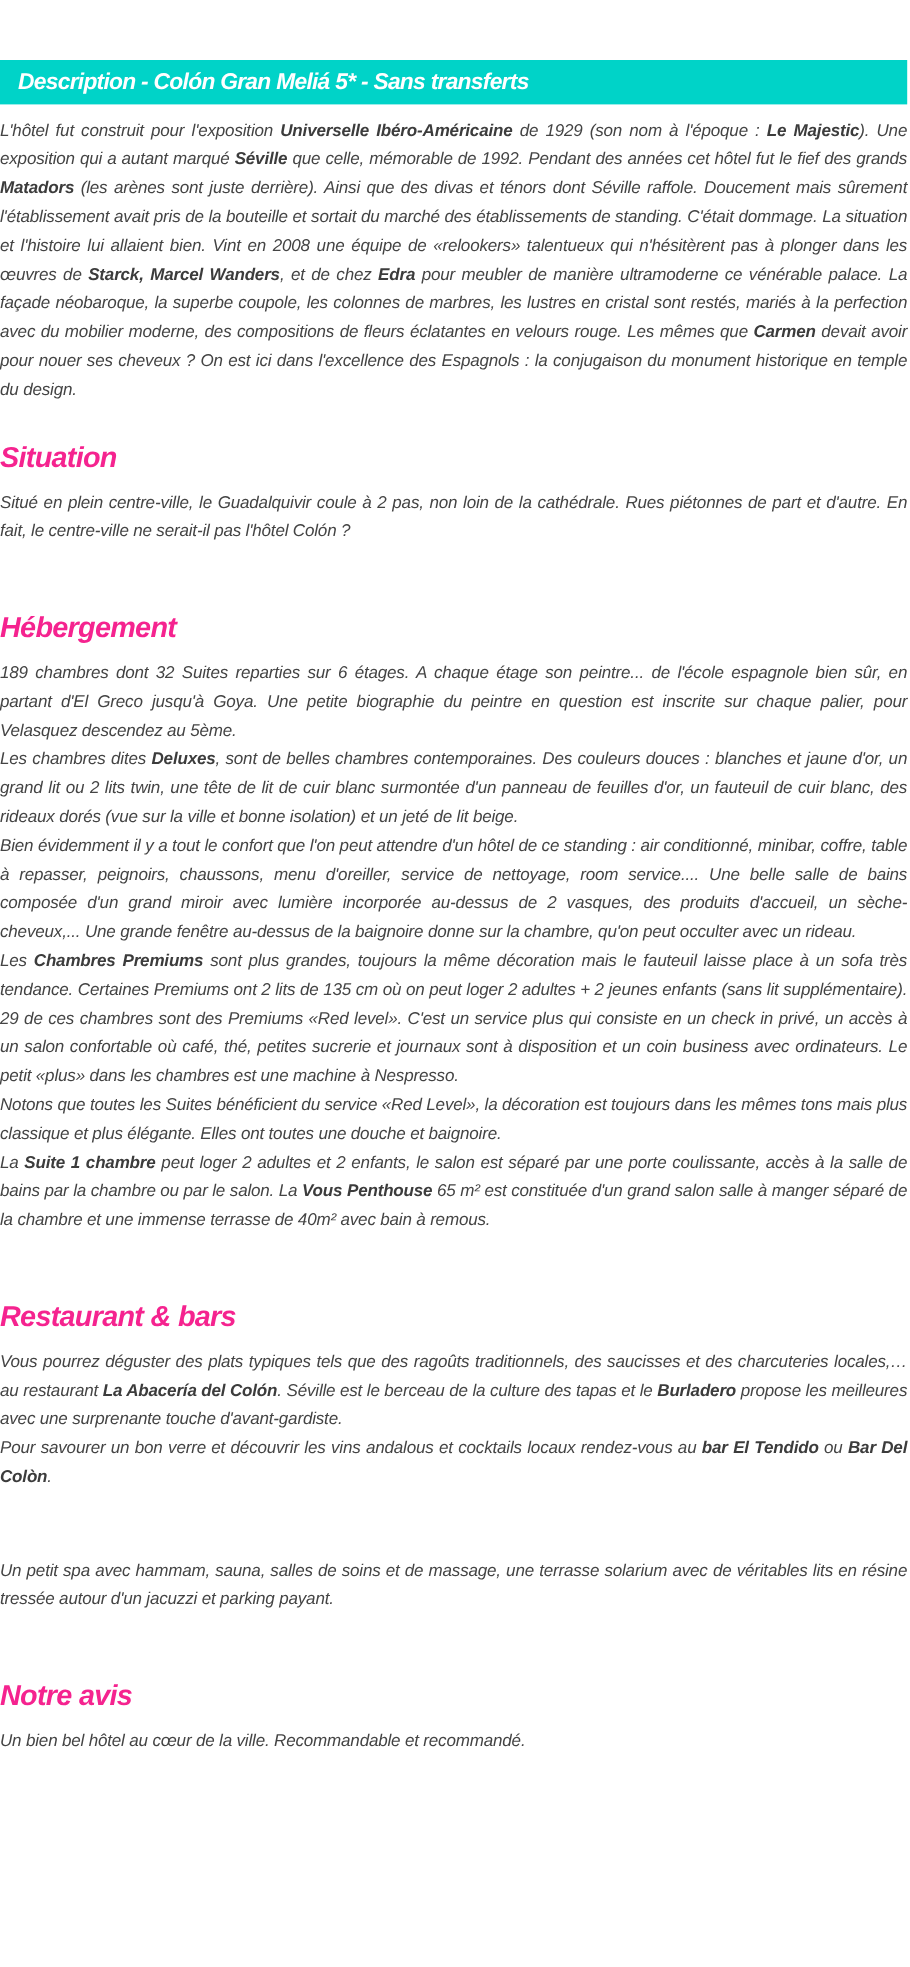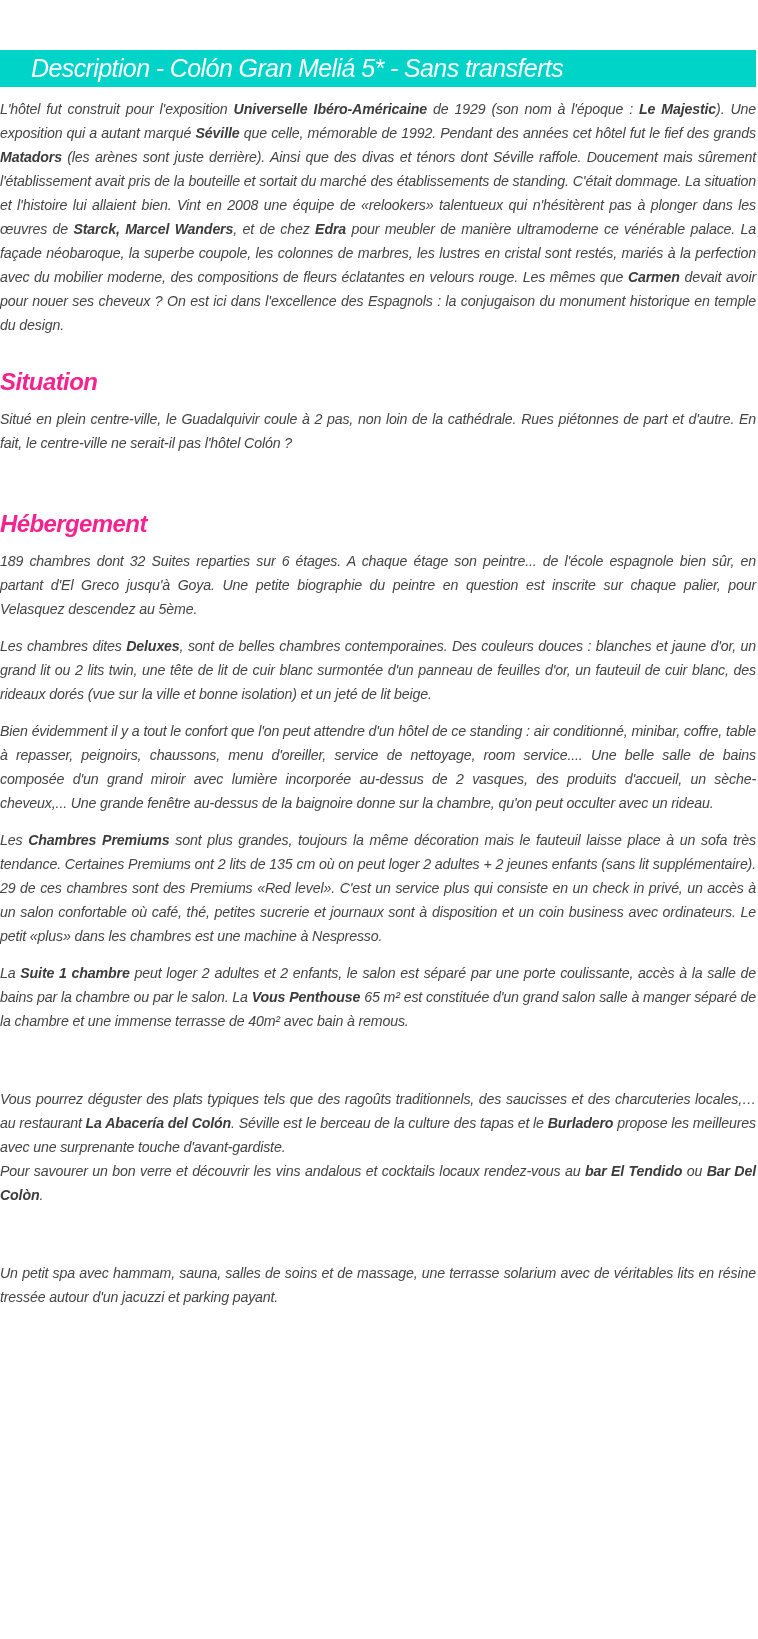--- a/index.html
+++ b/index.html
@@ -20,25 +20,25 @@
     }
     .banner {
       background: #00d3c8;
       height: 37px;
       display: flex;
       align-items: center;
       padding-left: 15px;
       margin-right: 0;
     }
     .banner h1 {
-      margin: 16px;
+      margin: 0;
       color: #ffffff;
       font-style: italic;
-      font-weight: normal;
-      font-size: 25px;
+      font-weight: bold;
+      font-size: 19px;
       letter-spacing: -0.6px;
       white-space: nowrap;
       line-height: 37px;
     }
     .section-title {
       color: #f5238f;
       font-style: italic;
       font-weight: bold;
       font-size: 24px;
       letter-spacing: -0.6px;
@@ -53,21 +53,21 @@
       text-align: justify;
       letter-spacing: -0.15px;
     }
     p b {
       font-weight: bold;
       color: #3c3c3c;
       font-style: italic;
     }
     .intro { margin-top: 10px; }
     .sec { }
-    .sec p + p { margin-top: 13px; }
+    .sec p + p { margin-top: 0; }
     .sec .title-wrap { margin-bottom: 10px; }
   </style>
 </head>
 <body>
 
 <div class="page">
 
   <div class="banner">
     <h1>Description - Colón Gran Meliá 5* - Sans transferts</h1>
   </div>
@@ -88,31 +88,41 @@
   <div style="height:54px"></div>
 
   <div class="sec">
     <div class="title-wrap">
         <h2 class="section-title">Hébergement</h2>
       </div>
     <p>189 chambres dont 32 Suites reparties sur 6 étages. A chaque étage son peintre... de l'école espagnole bien sûr, en partant d'El Greco jusqu'à Goya. Une petite biographie du peintre en question est inscrite sur chaque palier, pour Velasquez descendez au 5ème.</p>
     <p><span>Les chambres dites </span><b>Deluxes</b><span>, sont de belles chambres contemporaines. Des couleurs douces : blanches et jaune d'or, un grand lit ou 2 lits twin, une tête de lit de cuir blanc surmontée d'un panneau de feuilles d'or, un fauteuil de cuir blanc, des rideaux dorés (vue sur la ville et bonne isolation) et un jeté de lit beige.</span></p>
     <p>Bien évidemment il y a tout le confort que l'on peut attendre d'un hôtel de ce standing : air conditionné, minibar, coffre, table à repasser, peignoirs, chaussons, menu d'oreiller, service de nettoyage, room service.... Une belle salle de bains composée d'un grand miroir avec lumière incorporée au-dessus de 2 vasques, des produits d'accueil, un sèche- cheveux,... Une grande fenêtre au-dessus de la baignoire donne sur la chambre, qu'on peut occulter avec un rideau.</p>
     <p><span>Les </span><b>Chambres Premiums</b><span> sont plus grandes, toujours la même décoration mais le fauteuil laisse place à un sofa très tendance. Certaines Premiums ont 2 lits de 135 cm où on peut loger 2 adultes + 2 jeunes enfants (sans lit supplémentaire). 29 de ces chambres sont des Premiums «Red level». C'est un service plus qui consiste en un check in privé, un accès à un salon confortable où café, thé, petites sucrerie et journaux sont à disposition et un coin business avec ordinateurs. Le petit «plus» dans les chambres est une machine à Nespresso.</span></p>
+    <p>Notons que toutes les Suites bénéficient du service «Red Level», la décoration est toujours dans les mêmes tons mais plus classique et plus élégante. Elles ont toutes une douche et baignoire.</p>
     <p><span>La </span><b>Suite 1 chambre</b><span> peut loger 2 adultes et 2 enfants, le salon est séparé par une porte coulissante, accès à la salle de bains par la chambre ou par le salon. La </span><b>Vous Penthouse</b><span> 65 m² est constituée d'un grand salon salle à manger séparé de la chambre et une immense terrasse de 40m² avec bain à remous.</span></p>
   </div>
 
   <div style="height:54px"></div>
 
   <div class="sec">
+    <div class="title-wrap">
+        <h2 class="section-title">Restaurant &amp; bars</h2>
+      </div>
     <p><span>Vous pourrez déguster des plats typiques tels que des ragoûts traditionnels, des saucisses et des charcuteries locales,… au restaurant </span><b>La Abacería del Colón</b><span>. Séville est le berceau de la culture des tapas et le </span><b>Burladero</b><span> propose les meilleures avec une surprenante touche d'avant-gardiste.</span><br><span>Pour savourer un bon verre et découvrir les vins andalous et cocktails locaux rendez-vous au </span><b>bar El Tendido</b><span> ou </span><b>Bar Del Colòn</b><span>.</span></p>
   </div>
 
   <div style="height:54px"></div>
 
   <div class="sec">
     <p>Un petit spa avec hammam, sauna, salles de soins et de massage, une terrasse solarium avec de véritables lits en résine tressée autour d'un jacuzzi et parking payant.</p>
   </div>
 
   <div style="height:54px"></div>
 
+  <div class="sec">
+    <div class="title-wrap">
+        <h2 class="section-title">Notre avis</h2>
+      </div>
+    <p>Un bien bel hôtel au cœur de la ville. Recommandable et recommandé.</p>
+  </div>
 
 </div>
 
 </body></html>

